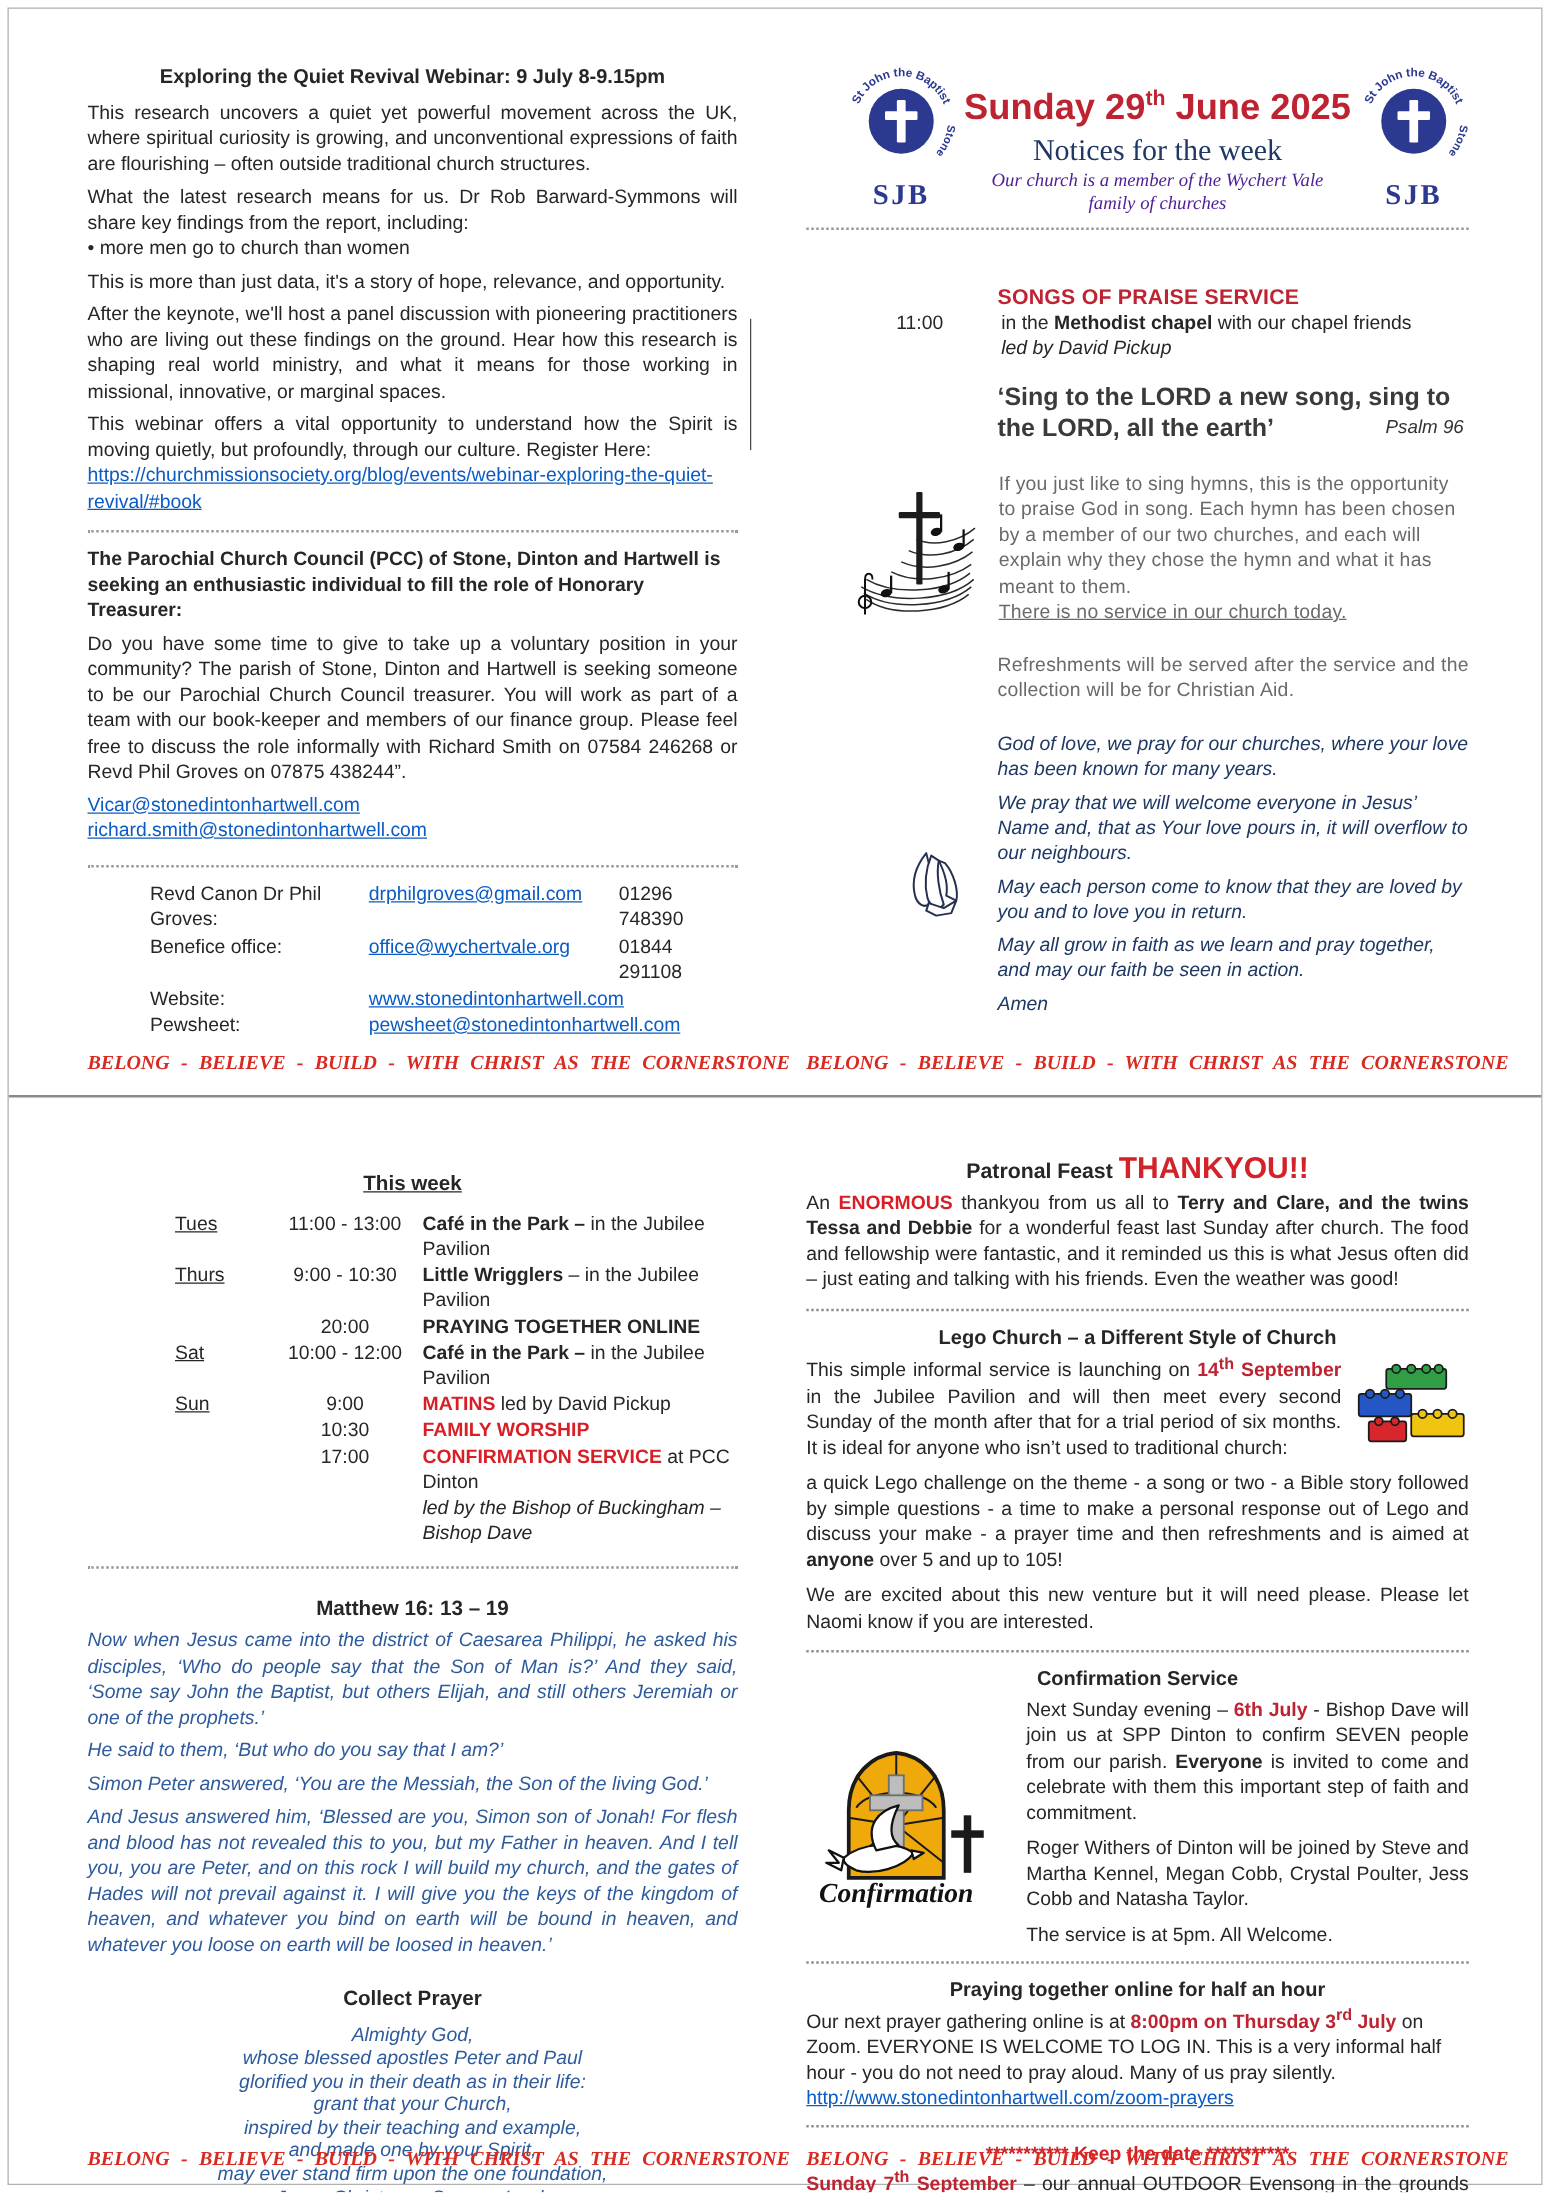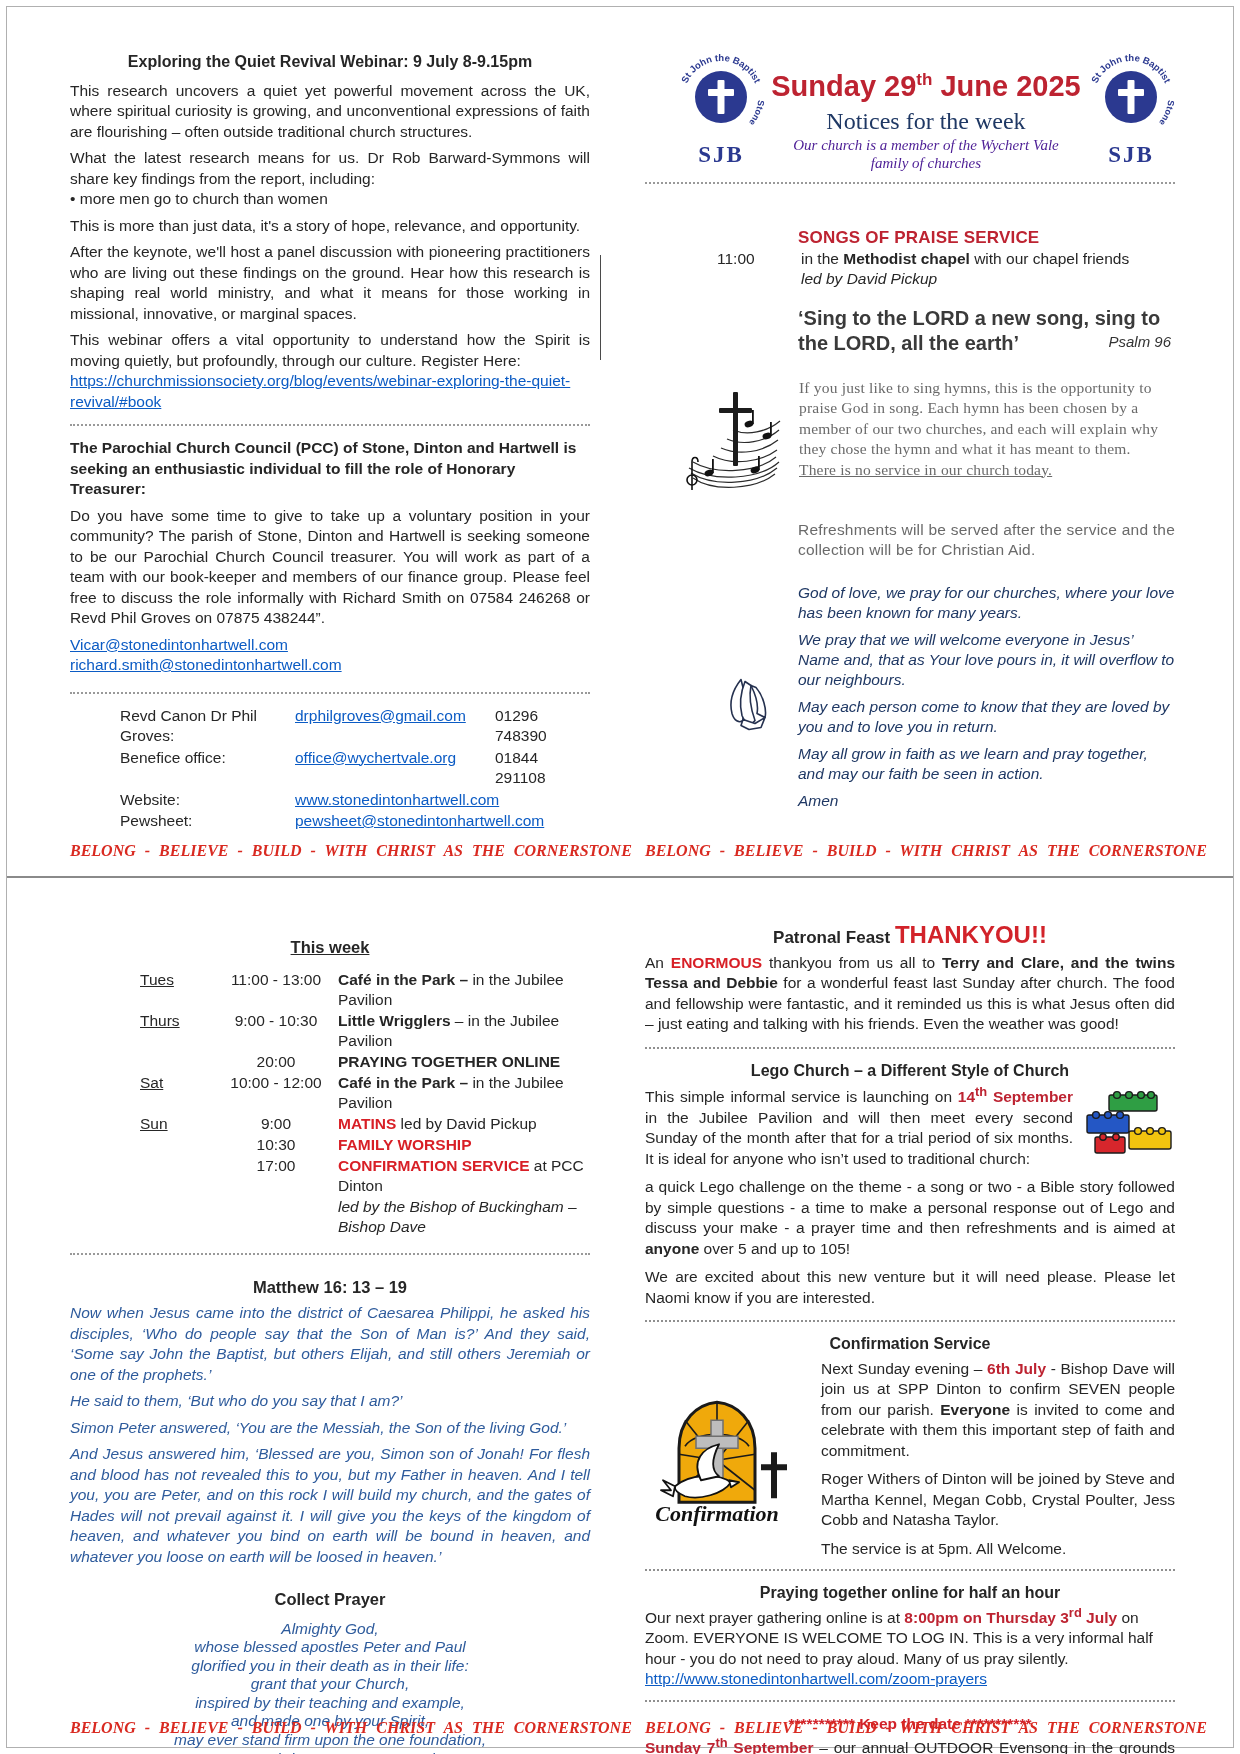--- a/index.html
+++ b/index.html
@@ -43,21 +43,21 @@
   .member{font-family:Liberation Serif, serif;font-style:italic;color:#4c1d95;font-size:15px;line-height:18px;margin-top:2px;}
   .sjb{font-family:"Liberation Serif",serif;font-weight:bold;font-size:23px;color:#2b3990;letter-spacing:2px;margin-top:1px;}
   .vrule{position:absolute;left:600px;top:255px;width:1px;height:105px;background:#4a4a4a;}
   
   .svc{display:flex;margin-top:44px;align-items:center;}
   .svc-time{margin-left:72px;width:81px;}
   .svc-body{flex:1;}
   .svc-title{font-weight:bold;font-size:17px;color:#bd2331;letter-spacing:.2px;}
   .quote{position:relative;margin:16px 0 0 153px;font-weight:bold;font-size:20px;line-height:25px;color:#3a3a3a;}
   .psalm{position:absolute;right:4px;bottom:2px;font-weight:normal;font-style:italic;font-size:15px;color:#333;}
-  .musicrow{display:flex;margin-top:22px;font-family:Liberation Serif, serif;}
+  .musicrow{display:flex;margin-top:22px;}
   .music-img{flex:0 0 auto;width:108px;margin-left:38px;}
   .hymns{flex:1;margin-left:8px;color:#6a6a6a;letter-spacing:.2px;}
   .refresh{margin:22px 0 0 153px;color:#6a6a6a;letter-spacing:.2px;}
   .prayrow{display:flex;margin-top:22px;}
   .hands-img{flex:0 0 auto;width:50px;margin:8px 0 0 76px;}
   .pblock{flex:1;margin-left:27px;color:#1f3864;font-style:italic;font-size:15.5px;line-height:20px;}
   .pblock p{margin-bottom:7px;}
   
   .thisweek{margin-top:60px;text-align:center;font-weight:bold;font-size:16.5px;}
   .thisweek span{text-decoration:underline;}

